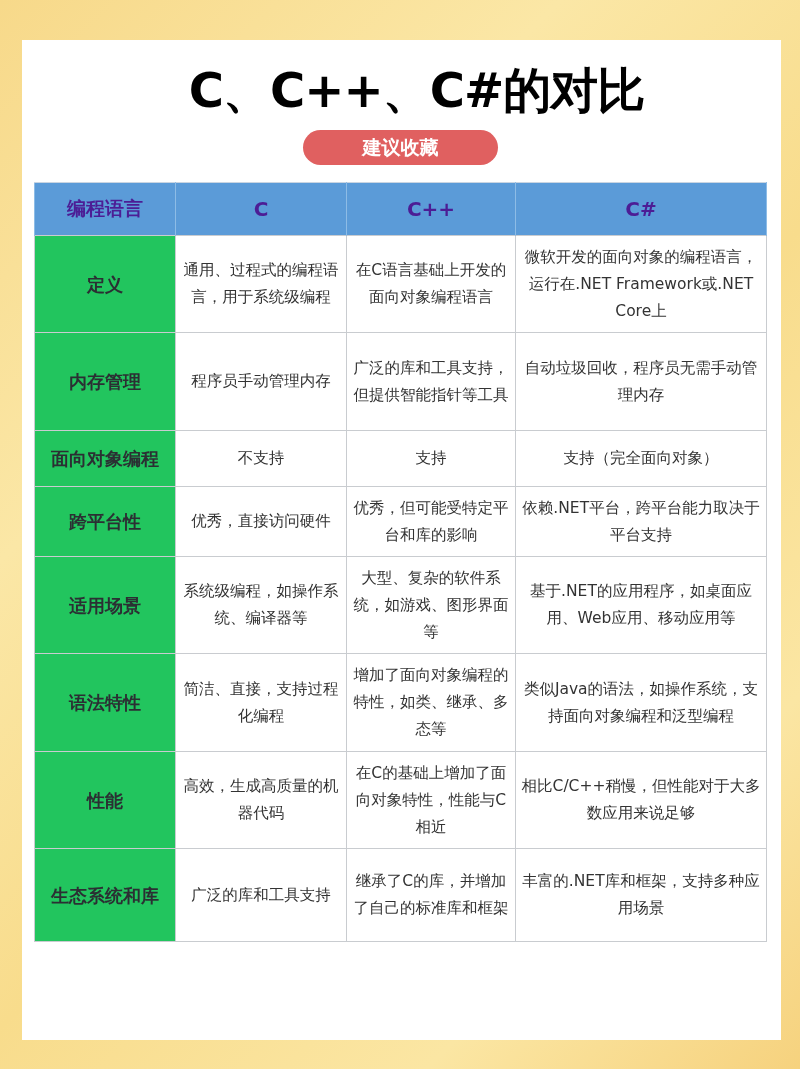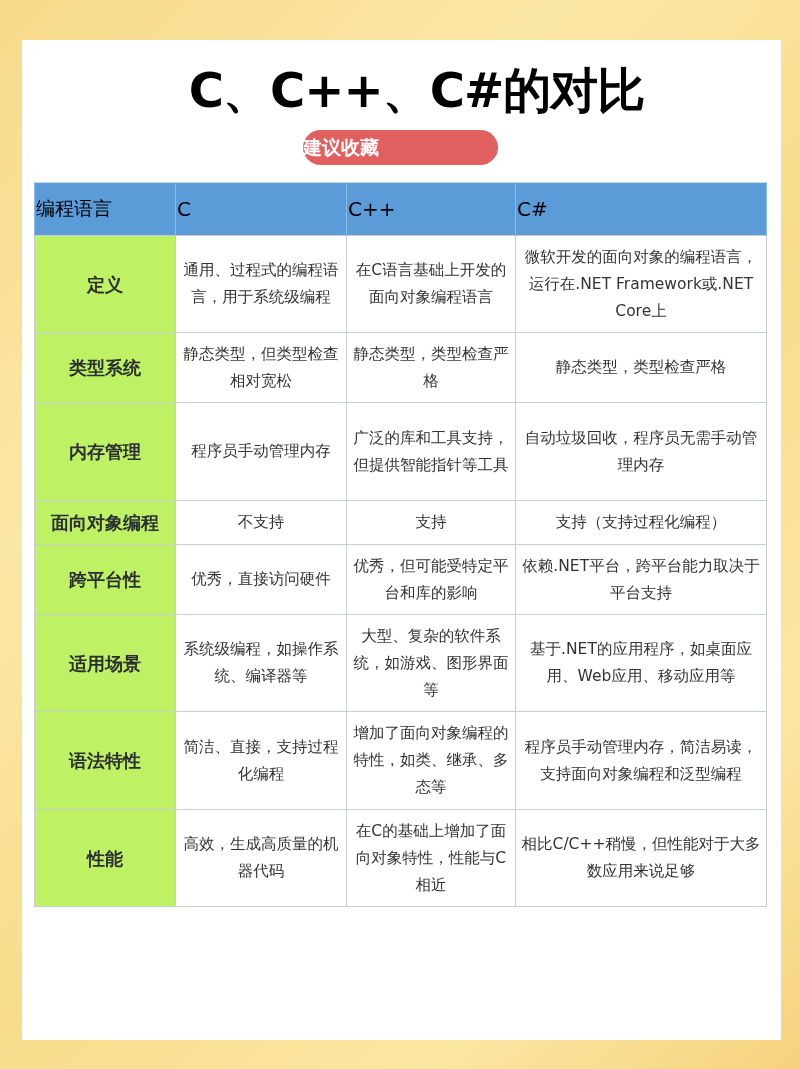--- a/index.html
+++ b/index.html
@@ -15,40 +15,40 @@
   .title {
     position: absolute; left: 0; right: 0; top: 60px;
     text-align: center; font-size: 48px; font-weight: 900; color: #000;
     letter-spacing: -1px; line-height: 60px;
     font-family: "DejaVu Sans", "Liberation Sans", sans-serif;
     margin-left: 33px;
   }
   .badge {
     position: absolute; left: 303px; top: 130px; width: 195px; height: 35px;
     background: #e06060; border-radius: 18px; color: #fff;
-    font-size: 19px; font-weight: 700; line-height: 35px;
+    font-size: 19px; font-weight: 700; text-align: center; line-height: 35px;
   }
   table {
     position: absolute; left: 34px; top: 182px; width: 732px;
     border-collapse: collapse; table-layout: fixed;
   }
   col.c0 { width: 141px; } col.c1 { width: 171px; } col.c2 { width: 169px; } col.c3 { width: 251px; }
   th {
-    background: #5b9bd8; color: #000000; height: 50px;
-    font-size: 20px; font-weight: 400; text-align: left;
+    background: #5b9bd8; color: #4c1d95; height: 50px;
+    font-size: 20px; font-weight: 700; text-align: center;
     border-left: 1px solid #8dbce6; border-right: 1px solid #8dbce6;
     border-top: 1px solid #c9d5e2;
   }
   th.hlabel { font-size: 19px; }
   td {
     border: 1px solid #c9ccd0; text-align: center; vertical-align: middle;
     font-size: 15.5px; color: #333; line-height: 27px; padding: 0 4px;
   }
   td.rlabel {
-    background: #bef264; font-weight: 700; color: #2b2f33; font-size: 18px; padding: 8px 2px;
+    background: #22c55e; font-weight: 700; color: #2b2f33; font-size: 18px; padding: 14px 2px;
   }
 </style>
 </head>
 <body>
 
 <div class="card"></div>
 <div class="title">C、C++、C#的对比</div>
 <div class="badge">建议收藏</div>
 
 <table>
@@ -66,56 +66,56 @@
       <th>C#</th>
     </tr>
   </thead>
   <tbody>
     <tr style="height:97px">
       <td class="rlabel">定义</td>
       <td>通用、过程式的编程语言，用于系统级编程</td>
       <td>在C语言基础上开发的面向对象编程语言</td>
       <td>微软开发的面向对象的编程语言，运行在.NET Framework或.NET Core上</td>
     </tr>
-    <tr style="height:70px">
-      <td class="rlabel">类型系统</td>
-      <td>静态类型，但类型检查相对宽松</td>
-      <td>静态类型，类型检查严格</td>
-      <td>静态类型，类型检查严格</td>
-    </tr>
     <tr style="height:98px">
       <td class="rlabel">内存管理</td>
       <td>程序员手动管理内存</td>
       <td>广泛的库和工具支持，但提供智能指针等工具</td>
       <td>自动垃圾回收，程序员无需手动管理内存</td>
     </tr>
     <tr style="height:30px">
       <td class="rlabel">面向对象编程</td>
       <td>不支持</td>
       <td>支持</td>
-      <td>支持（支持过程化编程）</td>
+      <td>支持（完全面向对象）</td>
     </tr>
     <tr style="height:70px">
       <td class="rlabel">跨平台性</td>
       <td>优秀，直接访问硬件</td>
       <td>优秀，但可能受特定平台和库的影响</td>
       <td>依赖.NET平台，跨平台能力取决于平台支持</td>
     </tr>
     <tr style="height:97px">
       <td class="rlabel">适用场景</td>
       <td>系统级编程，如操作系统、编译器等</td>
       <td>大型、复杂的软件系统，如游戏、图形界面等</td>
       <td>基于.NET的应用程序，如桌面应用、Web应用、移动应用等</td>
     </tr>
     <tr style="height:98px">
       <td class="rlabel">语法特性</td>
       <td>简洁、直接，支持过程化编程</td>
       <td>增加了面向对象编程的特性，如类、继承、多态等</td>
-      <td>程序员手动管理内存，简洁易读，支持面向对象编程和泛型编程</td>
+      <td>类似Java的语法，如操作系统，支持面向对象编程和泛型编程</td>
     </tr>
     <tr style="height:97px">
       <td class="rlabel">性能</td>
       <td>高效，生成高质量的机器代码</td>
       <td>在C的基础上增加了面向对象特性，性能与C相近</td>
       <td>相比C/C++稍慢，但性能对于大多数应用来说足够</td>
     </tr>
+    <tr style="height:93px">
+      <td class="rlabel">生态系统和库</td>
+      <td>广泛的库和工具支持</td>
+      <td>继承了C的库，并增加了自己的标准库和框架</td>
+      <td>丰富的.NET库和框架，支持多种应用场景</td>
+    </tr>
   </tbody>
 </table>
 
 </body></html>

